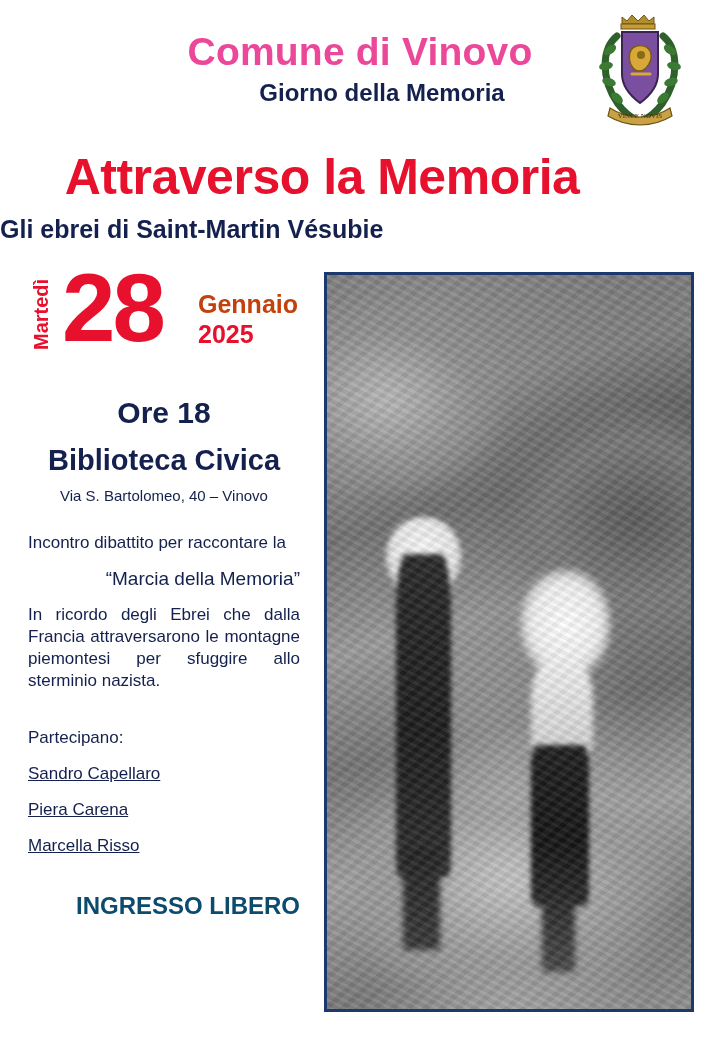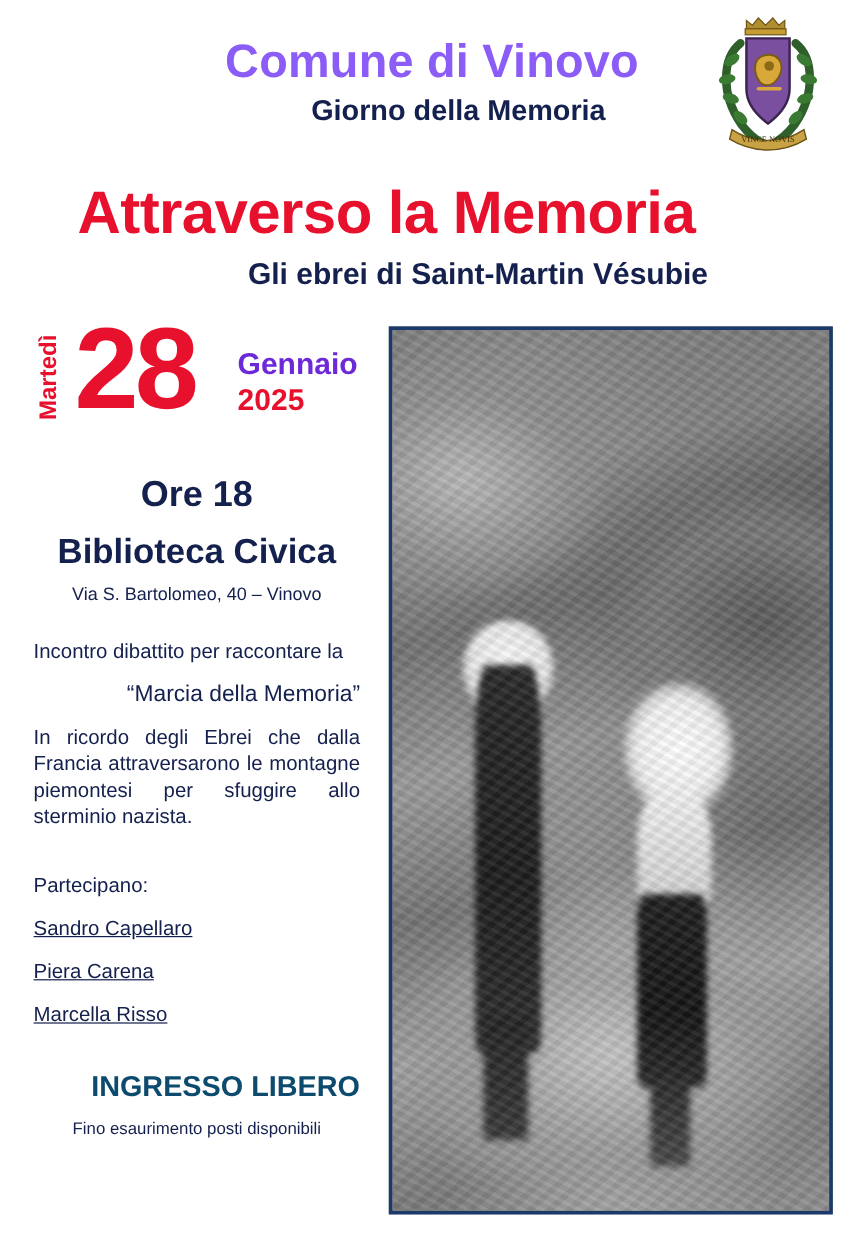--- a/index.html
+++ b/index.html
@@ -26,21 +26,21 @@
   .header {
     position: absolute;
     top: 32px;
     left: 0;
     width: 720px;
     text-align: center;
   }
   .comune-title {
     font-size: 39px;
     font-weight: bold;
-    color: #8b5cf6;
+    color: #ec4899;
     letter-spacing: 0.2px;
     line-height: 1.05;
   }
   .giorno-memoria {
     margin-top: 6px;
     font-size: 24px;
     font-weight: bold;
     color: #14204d;
     padding-left: 44px;
   }
@@ -65,21 +65,21 @@
     font-size: 50px;
     font-weight: bold;
     color: #e8112d;
     letter-spacing: -0.5px;
   }
   .subtitle {
     position: absolute;
     top: 215px;
     left: 0;
     width: 590px;
-    text-align: right;
+    text-align: left;
     font-size: 25px;
     font-weight: bold;
     color: #14204d;
   }
 
   
   .date-block {
     position: absolute;
     top: 272px;
     left: 26px;
@@ -108,21 +108,21 @@
     color: #e8112d;
     line-height: 1;
     letter-spacing: -3px;
   }
   .month {
     position: absolute;
     left: 172px;
     top: 18px;
     font-size: 25px;
     font-weight: bold;
-    color: #6d28d9;
+    color: #c2410c;
     text-align: center;
   }
   .year {
     position: absolute;
     left: 172px;
     top: 48px;
     font-size: 25px;
     font-weight: bold;
     color: #e8112d;
   }
@@ -384,21 +384,20 @@
     <div class="para">Incontro dibattito per raccontare la</div>
     <div class="quote">“Marcia della Memoria”</div>
     <div class="para">In ricordo degli Ebrei che dalla Francia attraversarono le montagne piemontesi per sfuggire allo sterminio nazista.</div>
 
     <div class="participants-label">Partecipano:</div>
     <div class="participant">Sandro Capellaro</div>
     <div class="participant">Piera Carena</div>
     <div class="participant">Marcella Risso</div>
 
     <div class="ingresso">INGRESSO LIBERO</div>
-    <div class="fino">Fino esaurimento posti disponibili</div>
   </div>
 
   <div class="photo-frame">
     <div class="photo-inner"></div>
     <div class="rock-a"></div>
     <div class="rock-b"></div>
     <div class="rock-c"></div>
     <div class="fig1-bundle"></div>
     <div class="fig1-body"></div>
     <div class="fig1-legs"></div>

